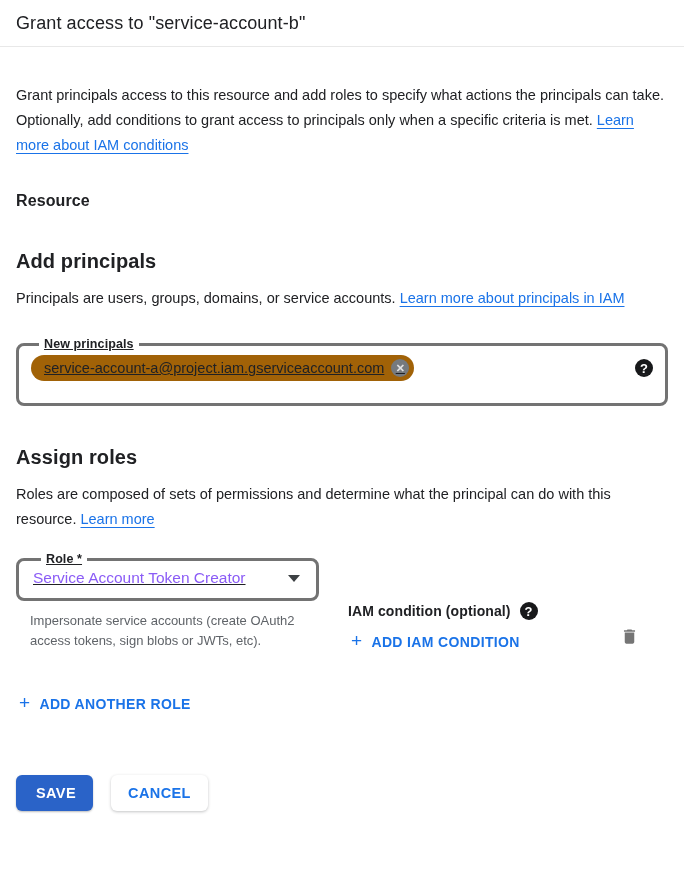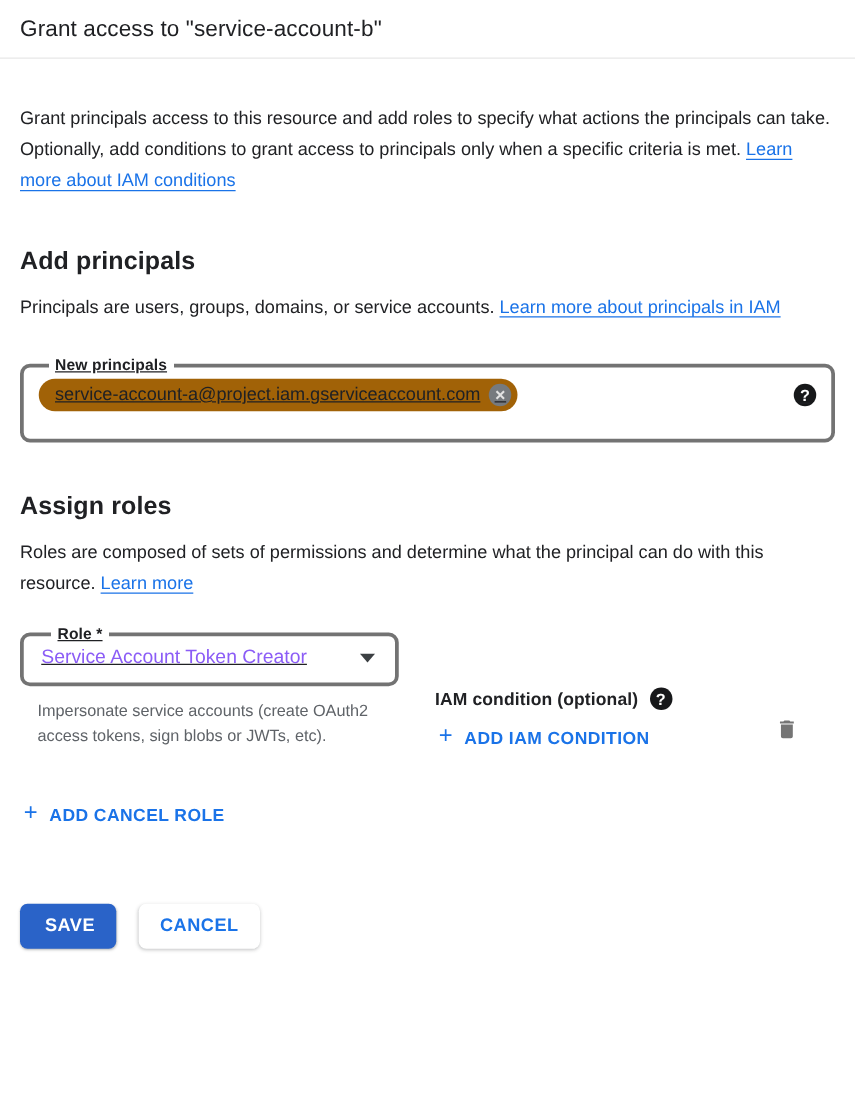--- a/index.html
+++ b/index.html
@@ -218,20 +218,21 @@
 <body>
 
 <div class="header">
   <div class="dialog-title">Grant access to "service-account-b"</div>
 </div>
 
 <div class="content">
 
   <p class="desc"><span>Grant principals access to this resource and add roles to specify what actions the principals can take. Optionally, add conditions to grant access to principals only when a specific criteria is met. </span><a class="link">Learn more about IAM conditions</a></p>
 
+  <h3 class="section-h3">Resource</h3>
 
   <h2 class="section-h2">Add principals</h2>
   <p class="section-desc"><span>Principals are users, groups, domains, or service accounts. </span><a class="link">Learn more about principals in IAM</a></p>
 
   <fieldset class="outlined principals-field">
     <legend>New principals</legend>
     <div class="principals-inner">
       <span class="chip">
         <span>service-account-a@project.iam.gserviceaccount.com</span>
         <button class="chip-remove">✕</button>
@@ -270,21 +271,21 @@
       <button class="trash-btn">
         <svg width="19" height="21" viewBox="0 0 24 24">
           <path fill="#757575" d="M6 19c0 1.1.9 2 2 2h8c1.1 0 2-.9 2-2V7H6v12zM19 4h-3.5l-1-1h-5l-1 1H5v2h14V4z"></path>
         </svg>
       </button>
     </div>
   </div>
 
   <button class="text-btn add-role">
     <span class="plus-glyph">+</span>
-    <span>ADD CANCEL ROLE</span>
+    <span>ADD ANOTHER ROLE</span>
   </button>
 
   <div class="actions">
     <button class="btn btn-primary">SAVE</button>
     <button class="btn btn-secondary">CANCEL</button>
   </div>
 
 </div>
 
 </body></html>

